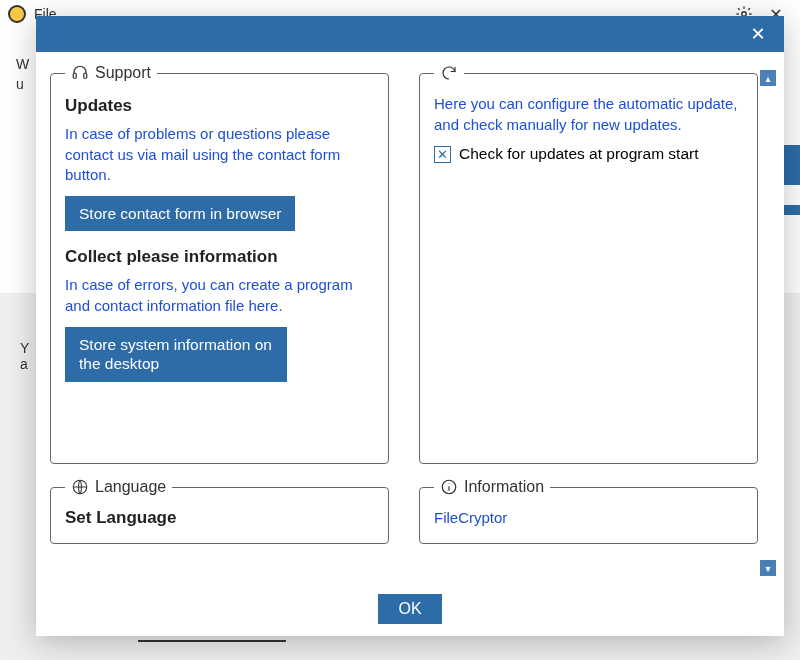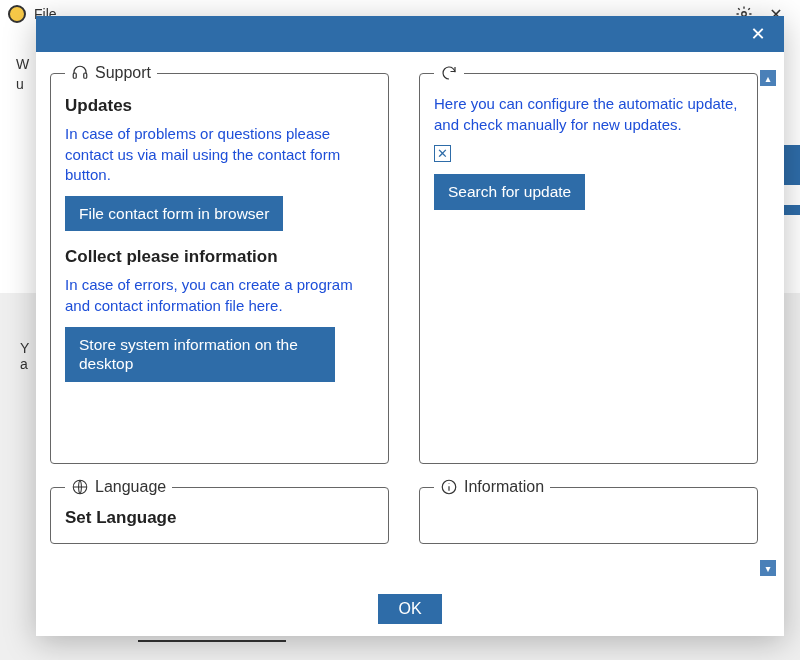--- a/index.html
+++ b/index.html
@@ -110,21 +110,21 @@
     display:inline-block;
     background:#2e6ca8;
     color:#fff;
     border:none;
     font-size:15.5px;
     padding:8px 14px;
     cursor:pointer;
     text-align:left;
     line-height:1.25;
   }
-  .btn.wide { width: 270px; }
+  .btn.wide { width: 222px; }
   .chk-row { display:flex; align-items:center; gap:8px; font-size:15.5px; margin:4px 0 12px 0;}
   .chk {
     width:17px; height:17px; border:1.5px solid #2e6ca8;
     display:flex; align-items:center; justify-content:center;
     color:#2e6ca8; font-size:13px; cursor:pointer;
   }
   .footer {
     height:54px;
     display:flex; align-items:center; justify-content:center;
   }
@@ -179,38 +179,38 @@
           <legend>
             <svg viewBox="0 0 24 24" fill="none" stroke="#333" stroke-width="1.6">
                 <path d="M4 13v-2a8 8 0 0 1 16 0v2"></path>
                 <rect x="3" y="12" width="4" height="7" rx="1.5"></rect>
                 <rect x="17" y="12" width="4" height="7" rx="1.5"></rect>
               </svg>
             <span>Support</span>
           </legend>
           <div class="h">Updates</div>
           <div class="p">In case of problems or questions please contact us via mail using the contact form button.</div>
-          <button class="btn">File contact form in browser</button>
+          <button class="btn">Store contact form in browser</button>
           <div class="h" style="margin-top:16px">Collect please information</div>
           <div class="p">In case of errors, you can create a program and contact information file here.</div>
           <button class="btn wide">Store system information on the desktop</button>
         </fieldset>
 
         <fieldset class="updates">
           <legend>
             <svg viewBox="0 0 24 24" fill="none" stroke="#333" stroke-width="1.6">
                 <path d="M20 11A8 8 0 1 0 12 20"></path>
                 <path d="M20 4v6h-6"></path>
               </svg>
           </legend>
           <div class="p">Here you can configure the automatic update, and check manually for new updates.</div>
           <div class="chk-row">
             <div class="chk">✕</div>
+            <span>Check for updates at program start</span>
           </div>
-          <button class="btn">Search for update</button>
         </fieldset>
       </div>
 
       <div class="cols">
 
         <fieldset class="lang">
           <legend>
             <svg viewBox="0 0 24 24" fill="none" stroke="#333" stroke-width="1.4">
                 <circle cx="12" cy="12" r="9"></circle>
                 <path d="M3 12h18M12 3c2.5 3 2.5 15 0 18M12 3c-2.5 3-2.5 15 0 18"></path>
@@ -222,20 +222,21 @@
 
         <fieldset class="info">
           <legend>
             <svg viewBox="0 0 24 24" fill="none" stroke="#333" stroke-width="1.6">
                 <circle cx="12" cy="12" r="9"></circle>
                 <line x1="12" y1="7" x2="12" y2="7.5"></line>
                 <line x1="12" y1="11" x2="12" y2="17"></line>
               </svg>
             <span>Information</span>
           </legend>
+          <div class="p" style="margin:0">FileCryptor</div>
         </fieldset>
       </div>
     </div>
   </div>
 
   <div class="footer">
     <button class="ok-btn">OK</button>
   </div>
 </div>
 

